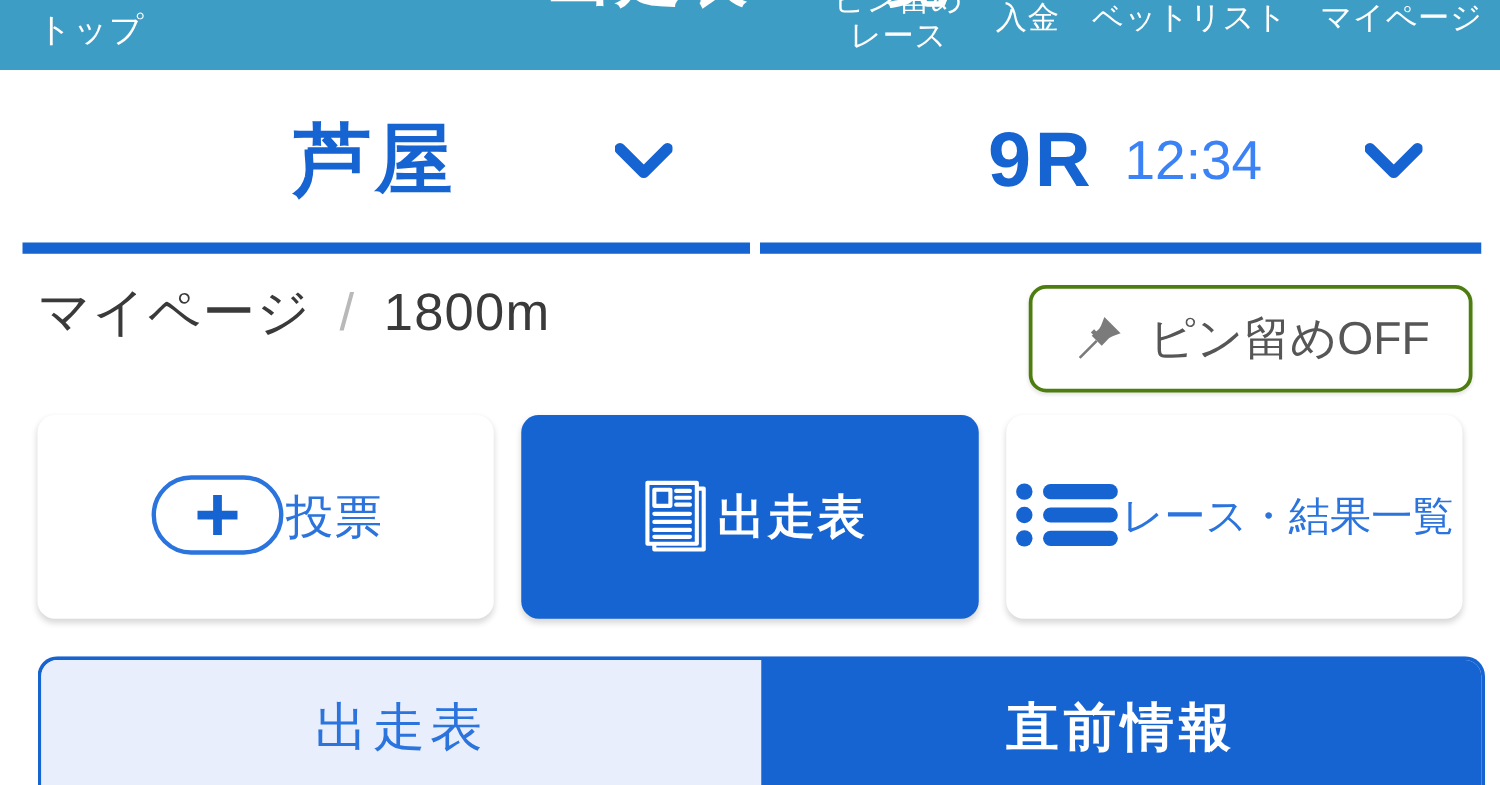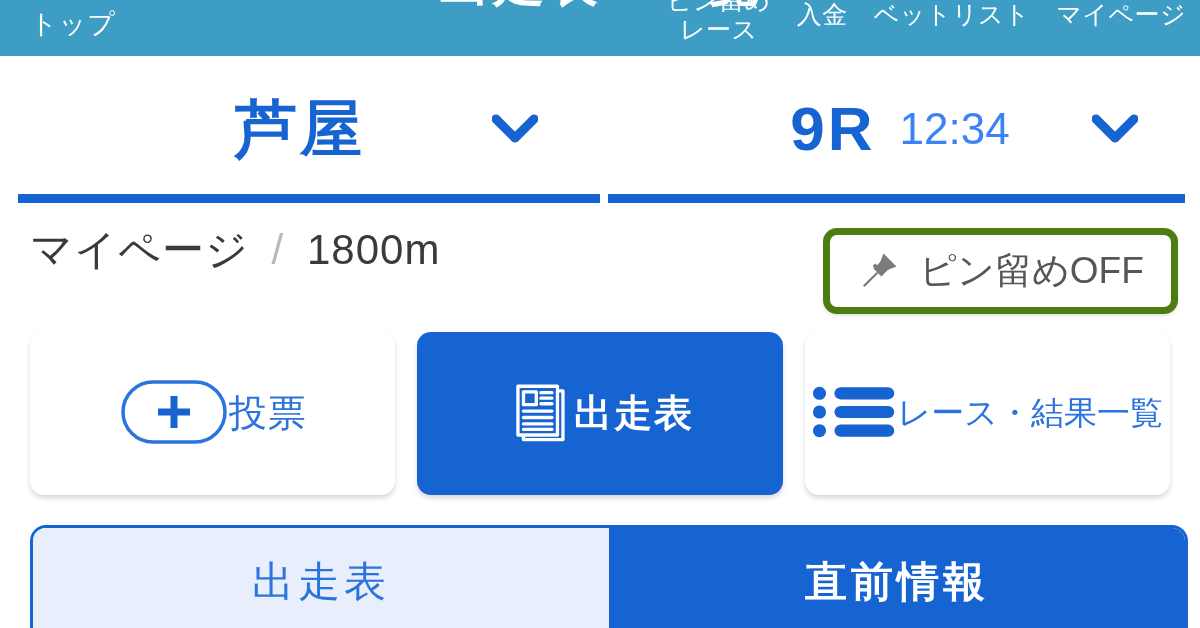--- a/index.html
+++ b/index.html
@@ -153,21 +153,21 @@
   }
   .race-info .dist { color: #3a3a3a; }
 
   .pin-btn {
     position: absolute;
     left: 823px;
     top: 228px;
     width: 355px;
     height: 86px;
     background: #ffffff;
-    border: 7px solid #4d7c0f;
+    border: 3px solid #4d7c0f;
     border-radius: 14px;
     display: flex;
     align-items: center;
     justify-content: center;
     gap: 18px;
     cursor: pointer;
     box-shadow: 0 2px 3px rgba(0,0,0,0.10);
   }
   .pin-icon { width: 44px; height: 44px; flex: 0 0 auto; }
   .pin-label {

